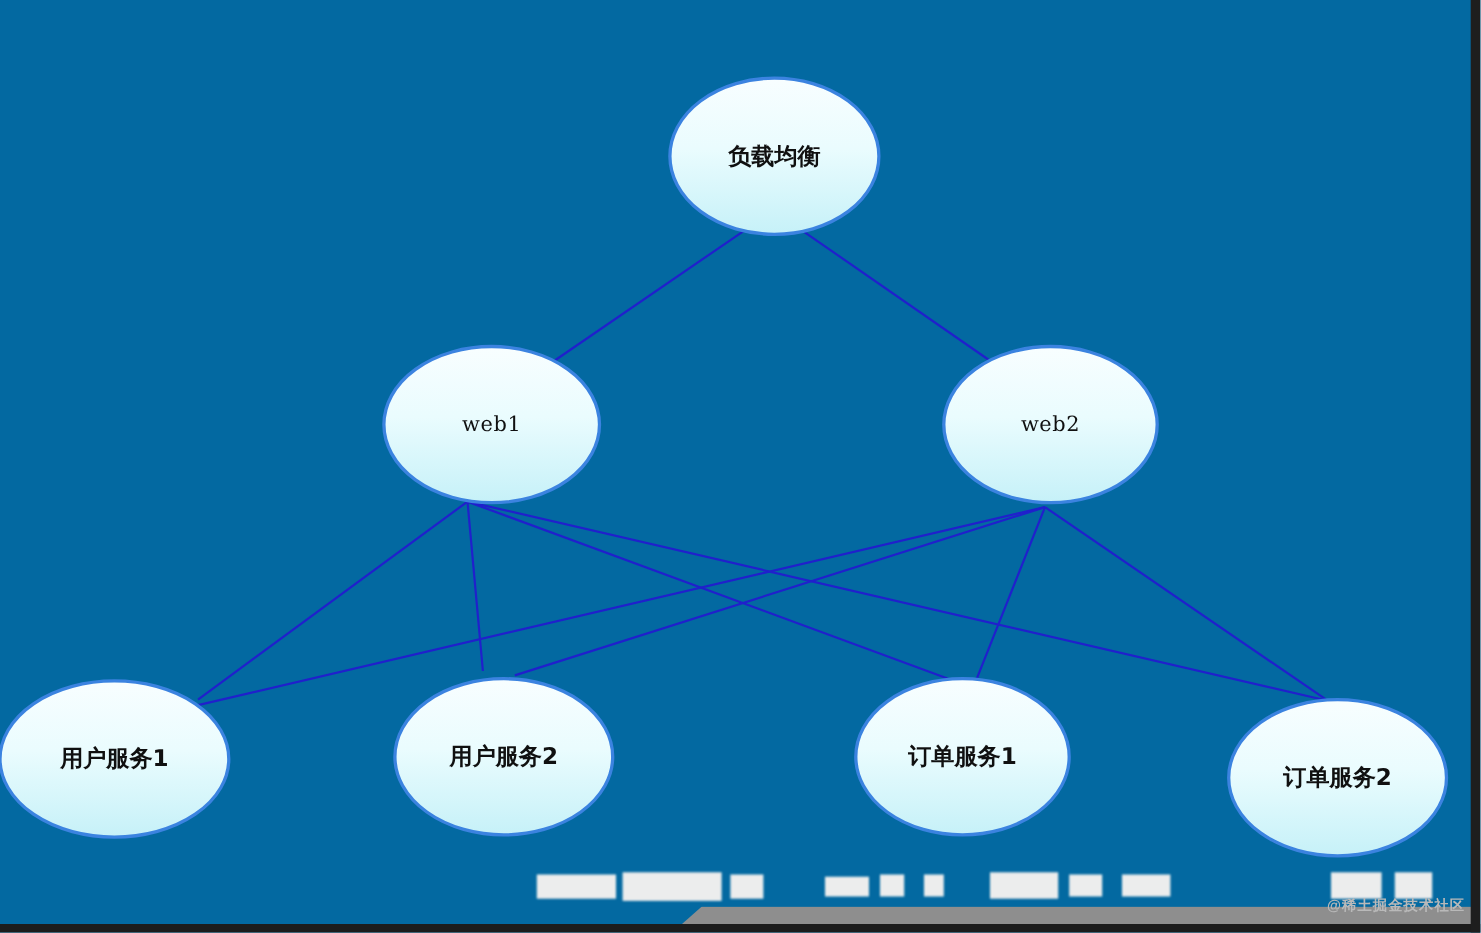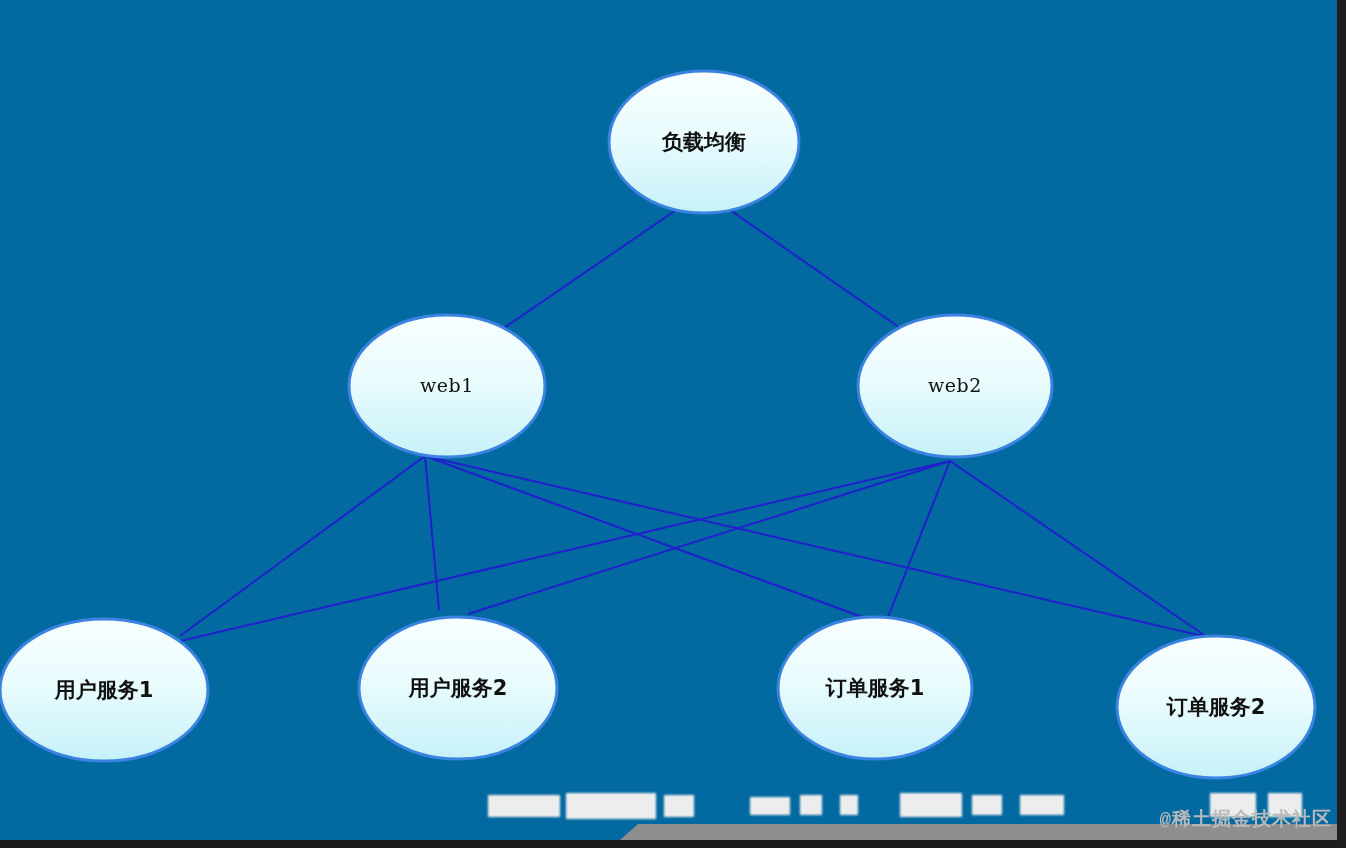--- a/index.html
+++ b/index.html
@@ -66,22 +66,22 @@
   }
   .blur-block {
     position: absolute;
     background: #eceded;
     filter: blur(1px);
   }
   .watermark {
     position: absolute;
     right: 14px;
     bottom: 16px;
-    font-family: Liberation Mono, monospace;
-    font-size: 19px;
+    font-family: Liberation Sans, sans-serif;
+    font-size: 13px;
     font-weight: 700;
     color: #b9b9b9;
     white-space: nowrap;
     letter-spacing: 1px;
   }
 </style>
 </head>
 <body>
 
 <div id="canvas">

